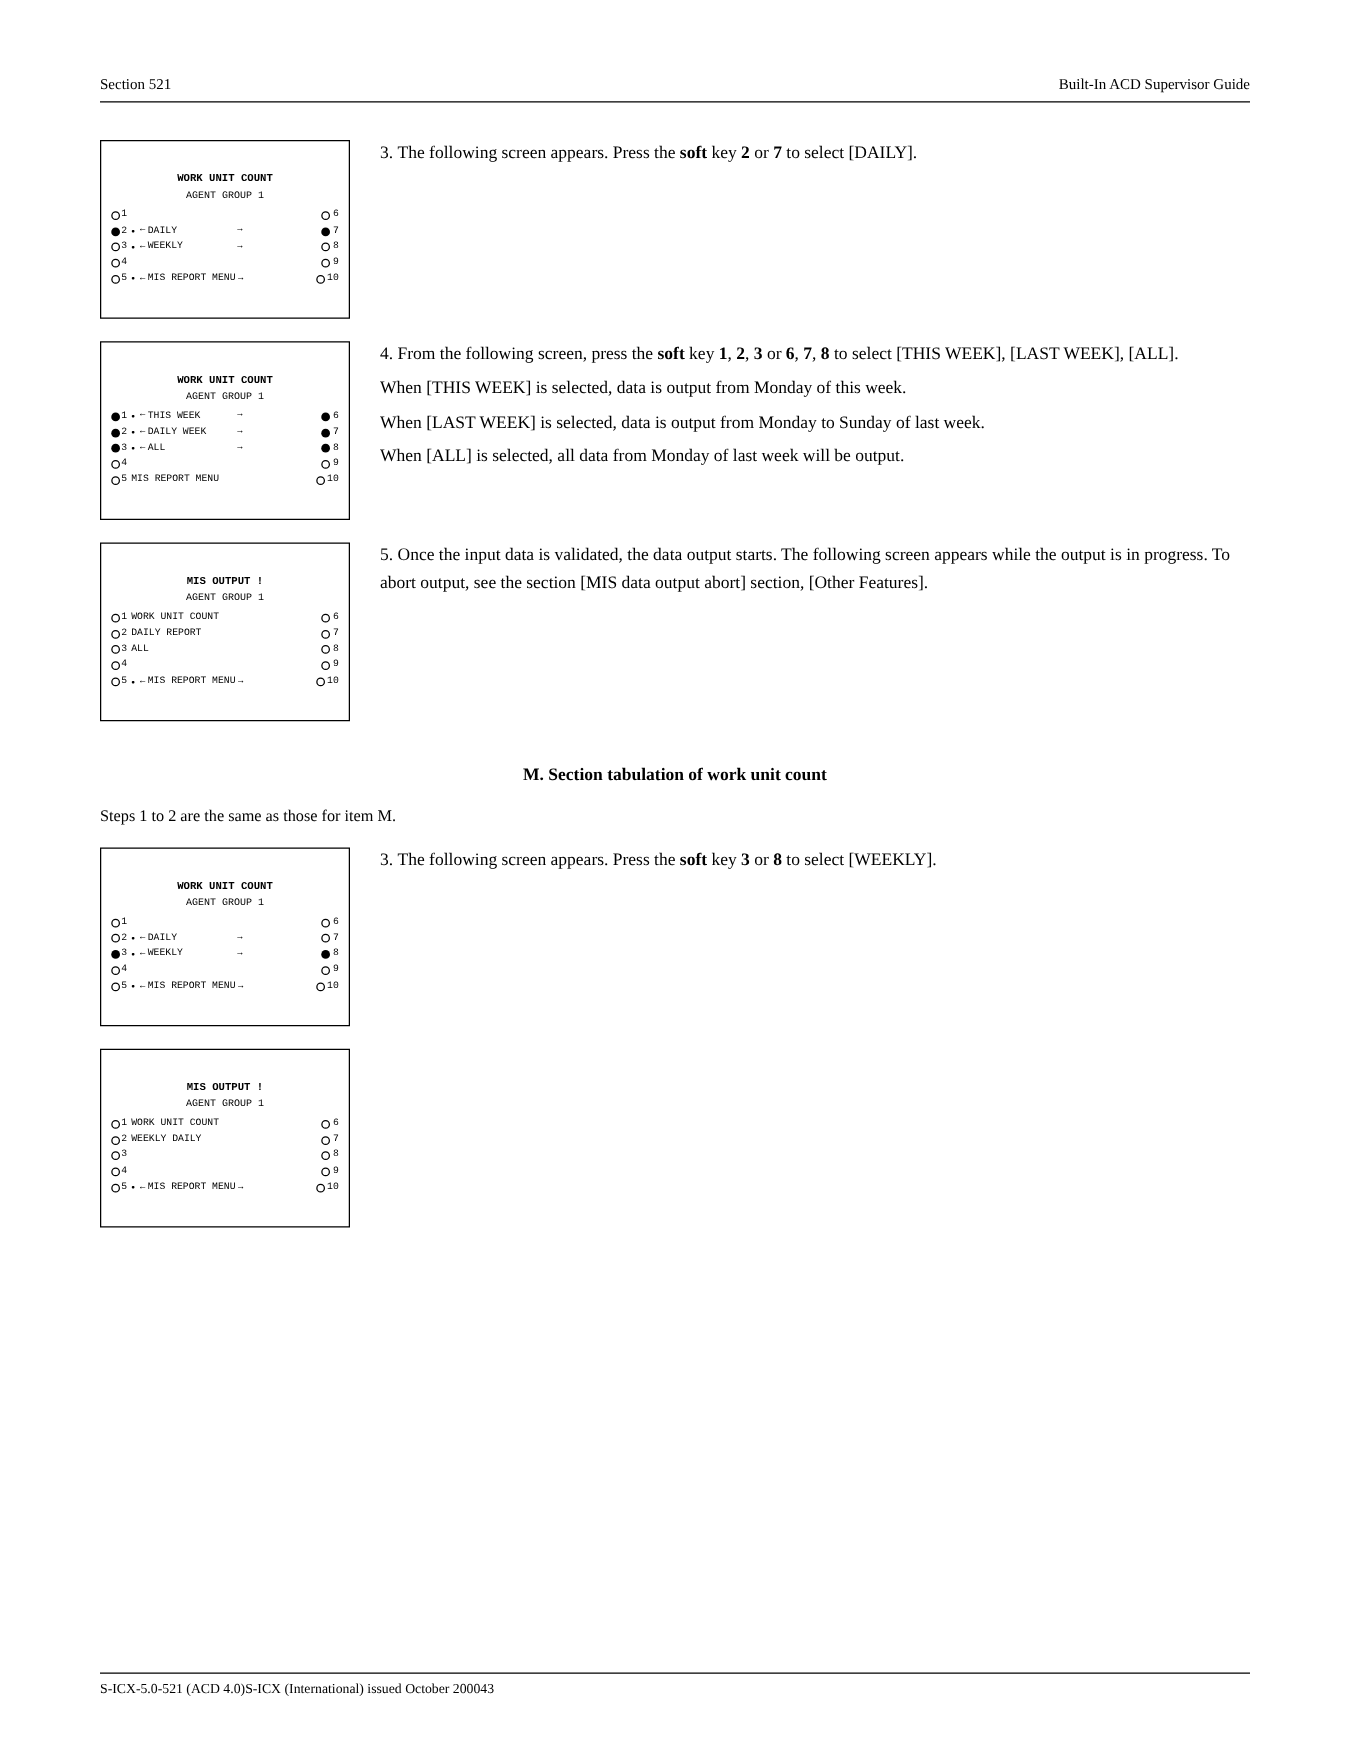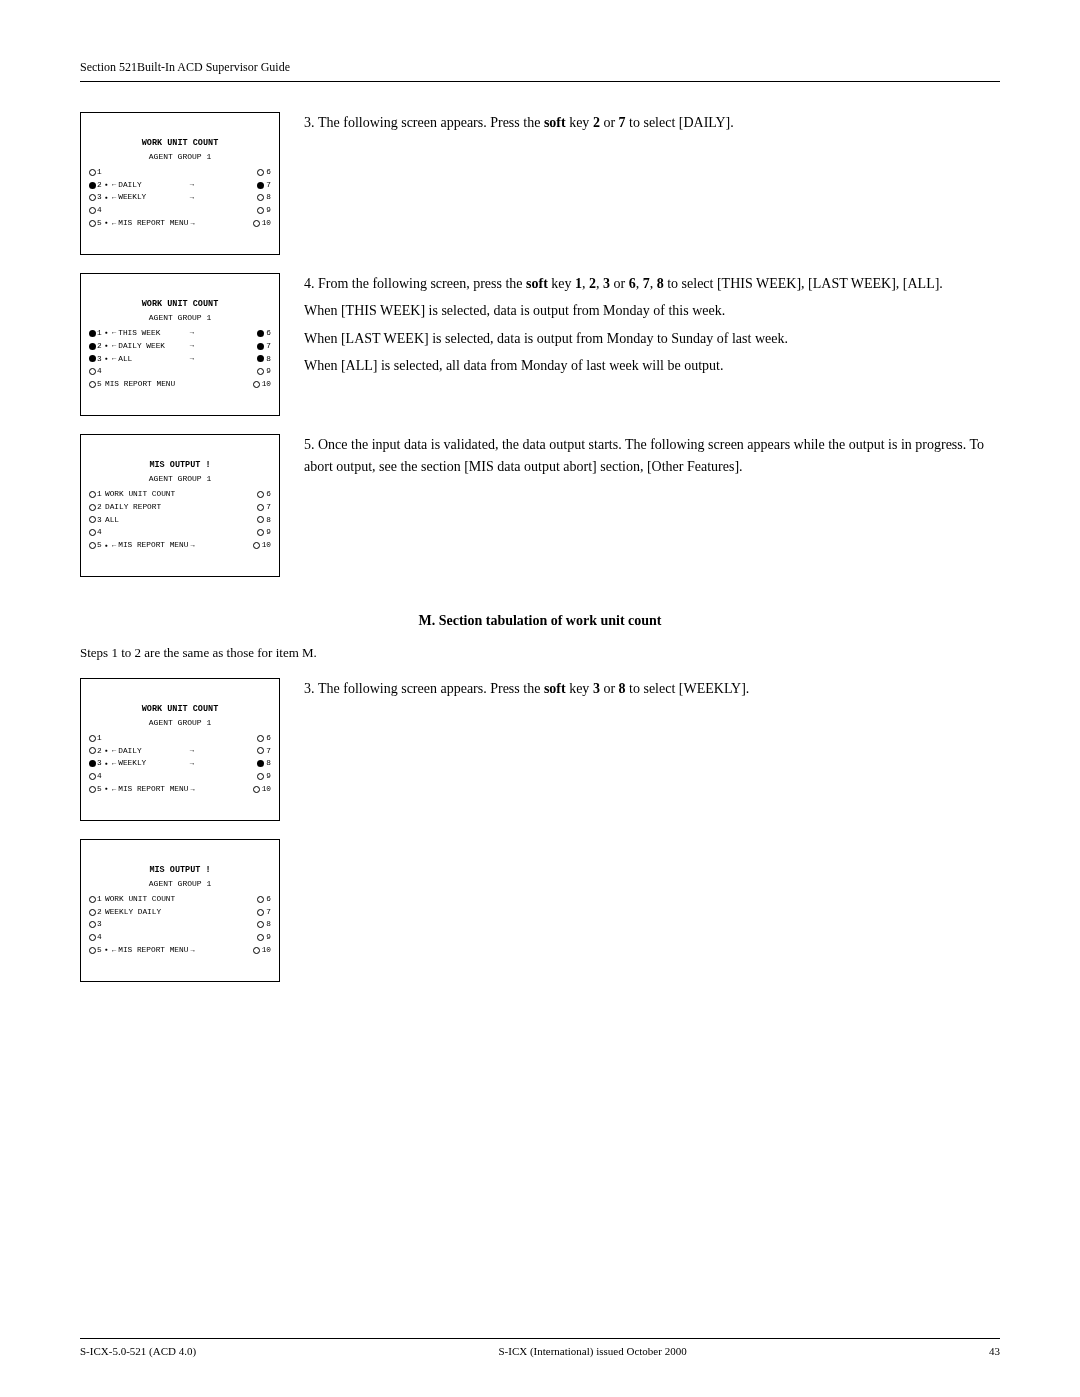--- a/index.html
+++ b/index.html
@@ -15,35 +15,35 @@
 
     .page {
       width: 1080px;
       min-height: 1397px;
       padding: 60px 80px 60px 80px;
       position: relative;
     }
 
     .header {
       display: flex;
+      justify-content: space-between;
       border-bottom: 1px solid #000;
       padding-bottom: 6px;
       margin-bottom: 30px;
       font-size: 12px;
     }
 
     .footer {
       position: absolute;
       bottom: 40px;
       left: 80px;
       right: 80px;
       border-top: 1px solid #000;
       padding-top: 6px;
       display: flex;
-      justify-content: space-between;
       font-size: 11px;
     }
 
     .content {
       display: flex;
       flex-direction: column;
       gap: 0px;
     }
 
     .screen-diagram {

